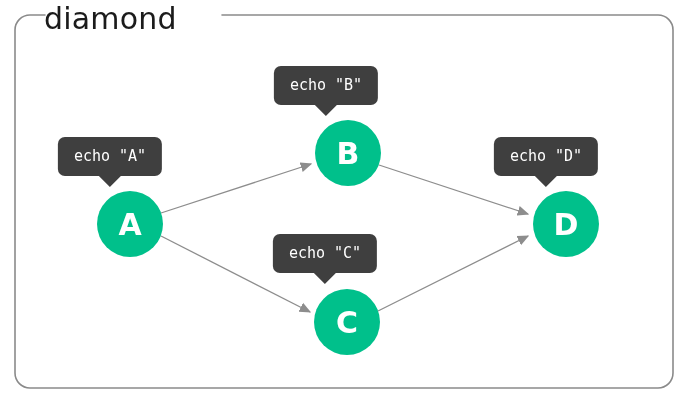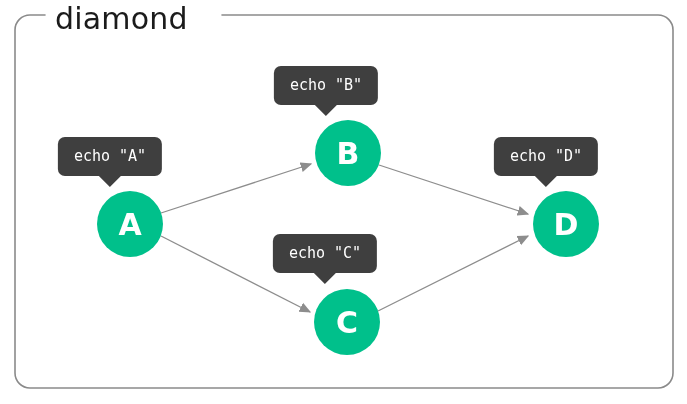--- a/index.html
+++ b/index.html
@@ -25,21 +25,21 @@
   #graph-svg {
     position: absolute;
     left: 0;
     top: 0;
     width: 687px;
     height: 404px;
     display: block;
   }
   .cluster-title {
     position: absolute;
-    left: 55px;
+    left: 44px;
     top: 2px;
     font-family: "DejaVu Sans", "Liberation Sans", sans-serif;
     font-size: 30px;
     line-height: 34px;
     color: #1b1b1b;
     white-space: nowrap;
     letter-spacing: 0.2px;
   }
   .node-label {
     position: absolute;

